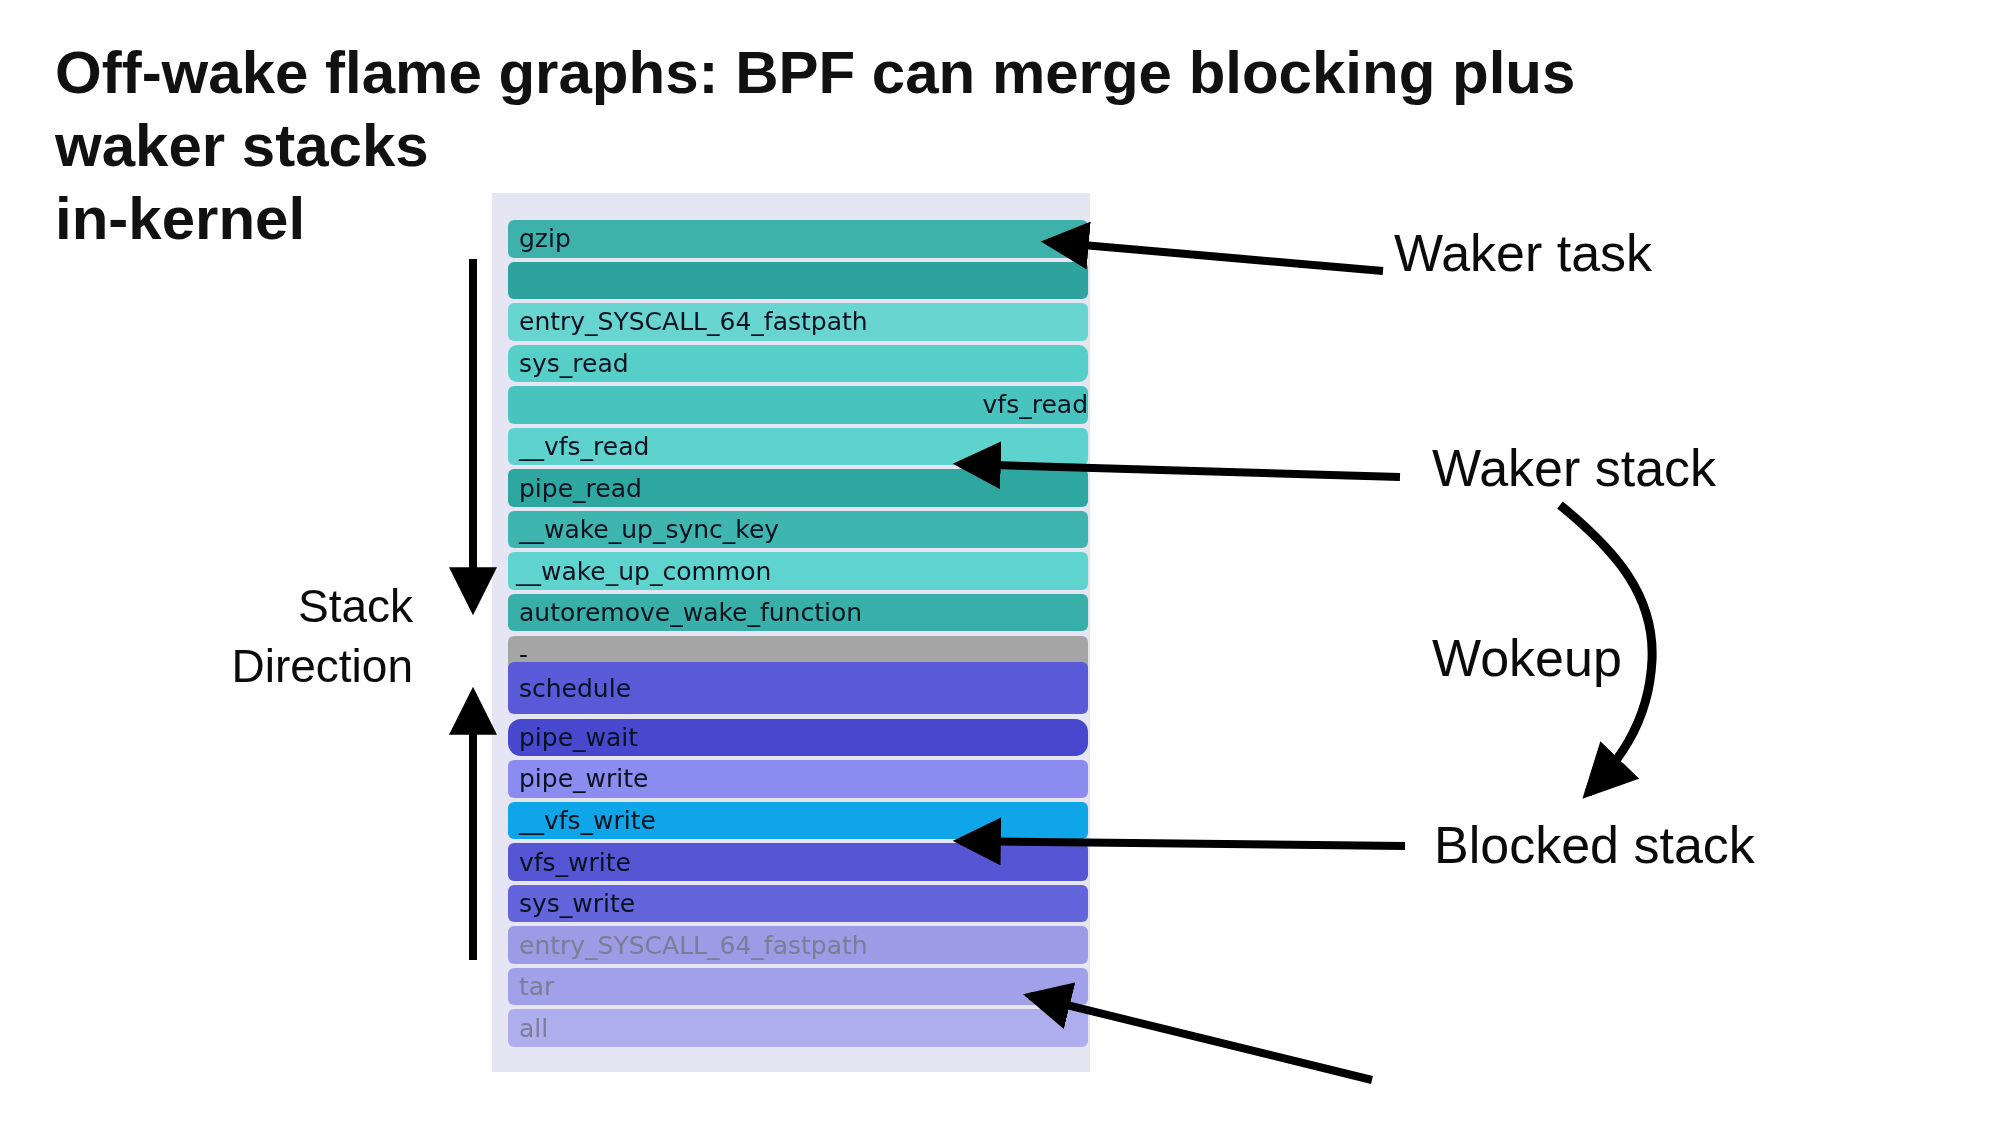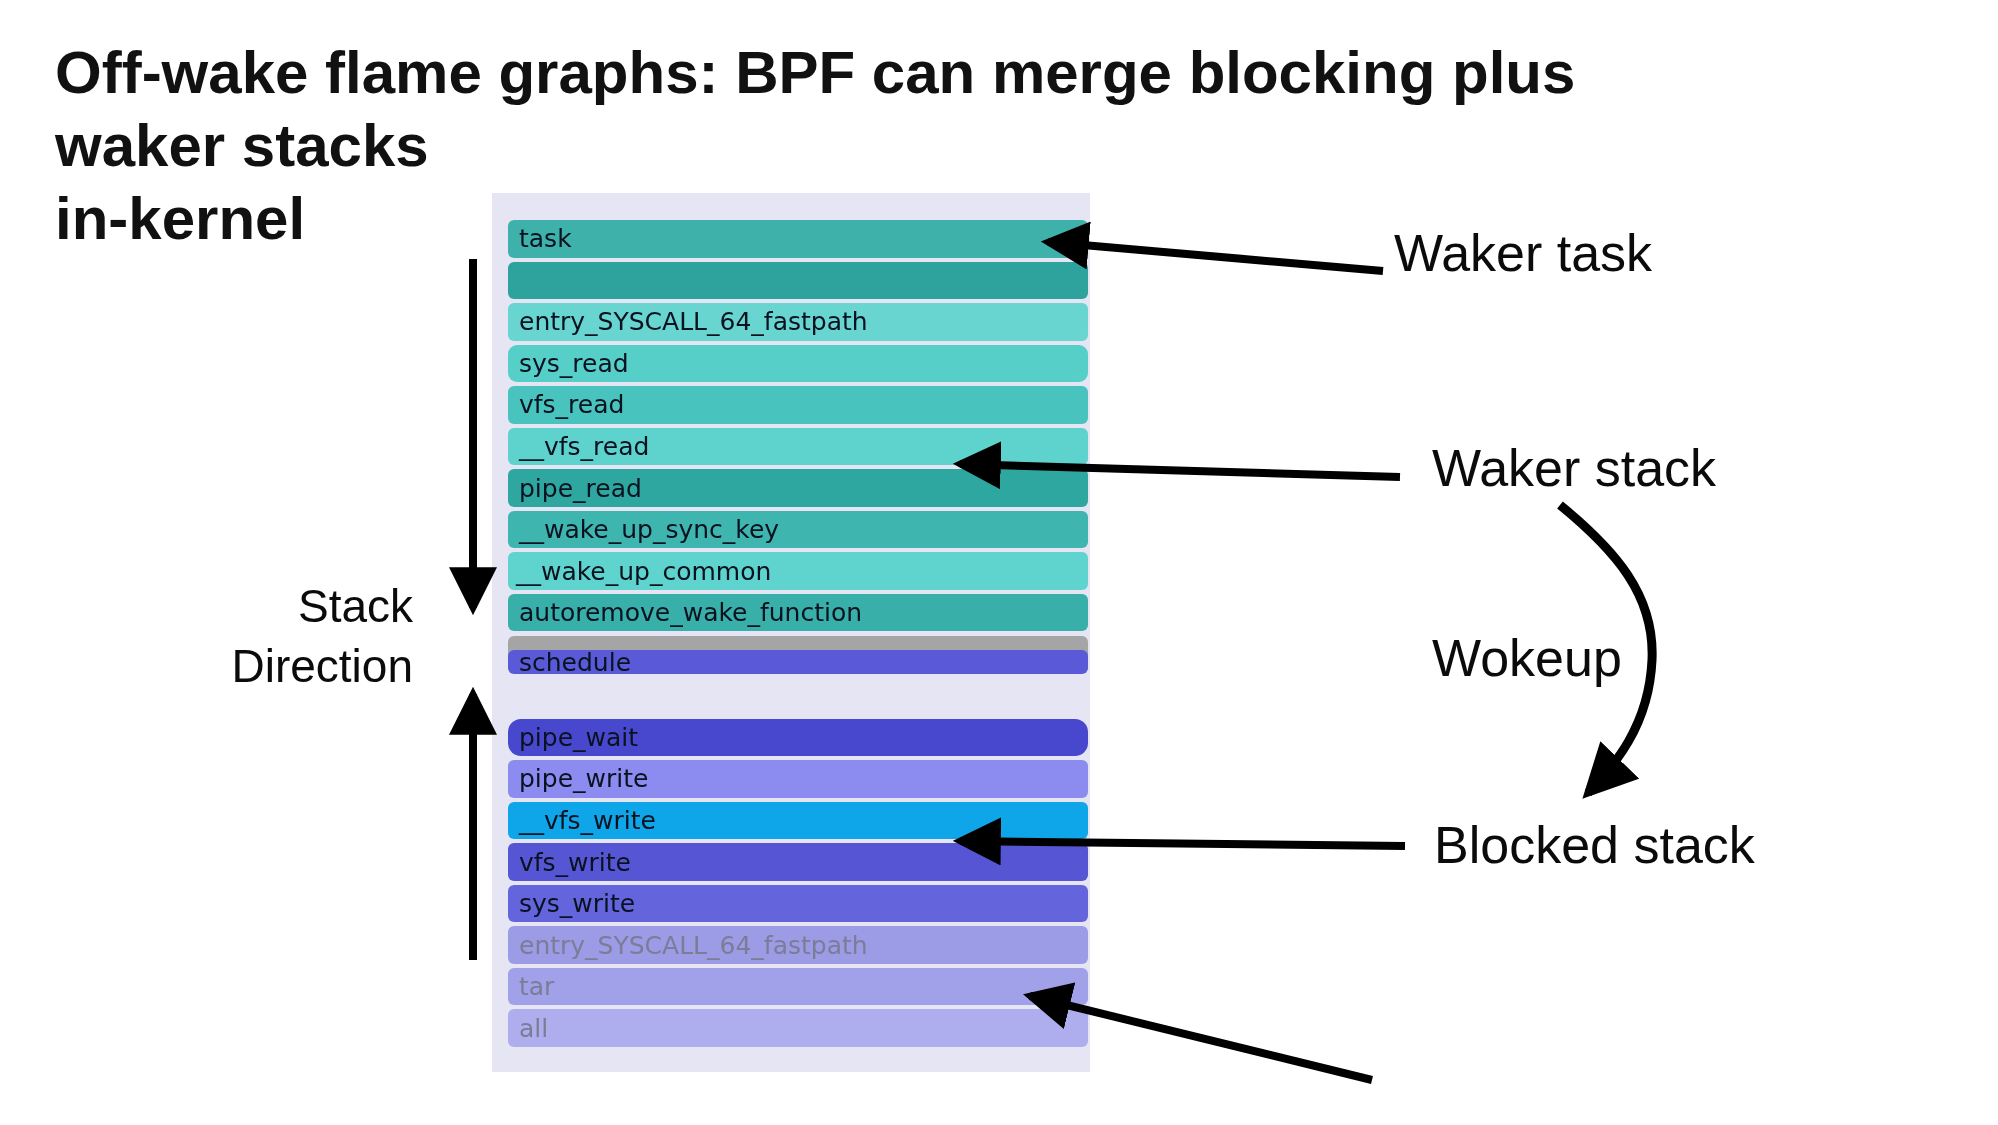--- a/index.html
+++ b/index.html
@@ -71,53 +71,53 @@
 </head>
 <body>
 
 <div class="slide">
 
   <div class="title">Off-wake flame graphs: BPF can merge blocking plus waker stacks
 in-kernel</div>
 
   <div class="flame" id="flame">
       <div class="frame" style="top: 27px; height: 37.5px; background: rgb(62, 177, 171);">
-        <span>task</span>
+        <span>gzip</span>
       </div>
       <div class="frame" style="top: 68.55px; height: 37.5px; background: rgb(46, 163, 157);">
         <span></span>
       </div>
       <div class="frame" style="top: 110.1px; height: 37.5px; background: rgb(104, 213, 208);">
         <span>entry_SYSCALL_64_fastpath</span>
       </div>
       <div class="frame" style="top: 151.65px; height: 37.5px; background: rgb(87, 207, 201); border-radius: 9px;">
         <span>sys_read</span>
       </div>
-      <div class="frame" style="top: 193.2px; height: 37.5px; background: rgb(73, 195, 189);">
+      <div class="frame" style="top: 193.2px; height: 37.5px; background: rgb(73, 195, 189); justify-content: flex-end;">
         <span>vfs_read</span>
       </div>
       <div class="frame" style="top: 234.75px; height: 37.5px; background: rgb(94, 210, 204);">
         <span>__vfs_read</span>
       </div>
       <div class="frame" style="top: 276.3px; height: 37.5px; background: rgb(47, 167, 161);">
         <span>pipe_read</span>
       </div>
       <div class="frame" style="top: 317.85px; height: 37.5px; background: rgb(63, 181, 175);">
         <span>__wake_up_sync_key</span>
       </div>
       <div class="frame" style="top: 359.4px; height: 37.5px; background: rgb(95, 211, 205); padding-left: 8px;">
         <span>__wake_up_common</span>
       </div>
       <div class="frame" style="top: 400.95px; height: 37.5px; background: rgb(57, 175, 169);">
         <span>autoremove_wake_function</span>
       </div>
       <div class="frame" style="top: 442.5px; height: 37.5px; background: rgb(165, 165, 165);">
         <span>-</span>
       </div>
-      <div class="frame" style="top: 457px; height: 24px; background: rgb(90, 90, 216);">
+      <div class="frame" style="top: 469px; height: 52px; background: rgb(90, 90, 216);">
         <span>schedule</span>
       </div>
       <div class="frame" style="top: 525.6px; height: 37.5px; background: rgb(72, 72, 206); border-radius: 13px;">
         <span>pipe_wait</span>
       </div>
       <div class="frame" style="top: 567.15px; height: 37.5px; background: rgb(139, 139, 240);">
         <span>pipe_write</span>
       </div>
       <div class="frame" style="top: 608.7px; height: 37.5px; background: #0ea5e9;">
         <span>__vfs_write</span>

